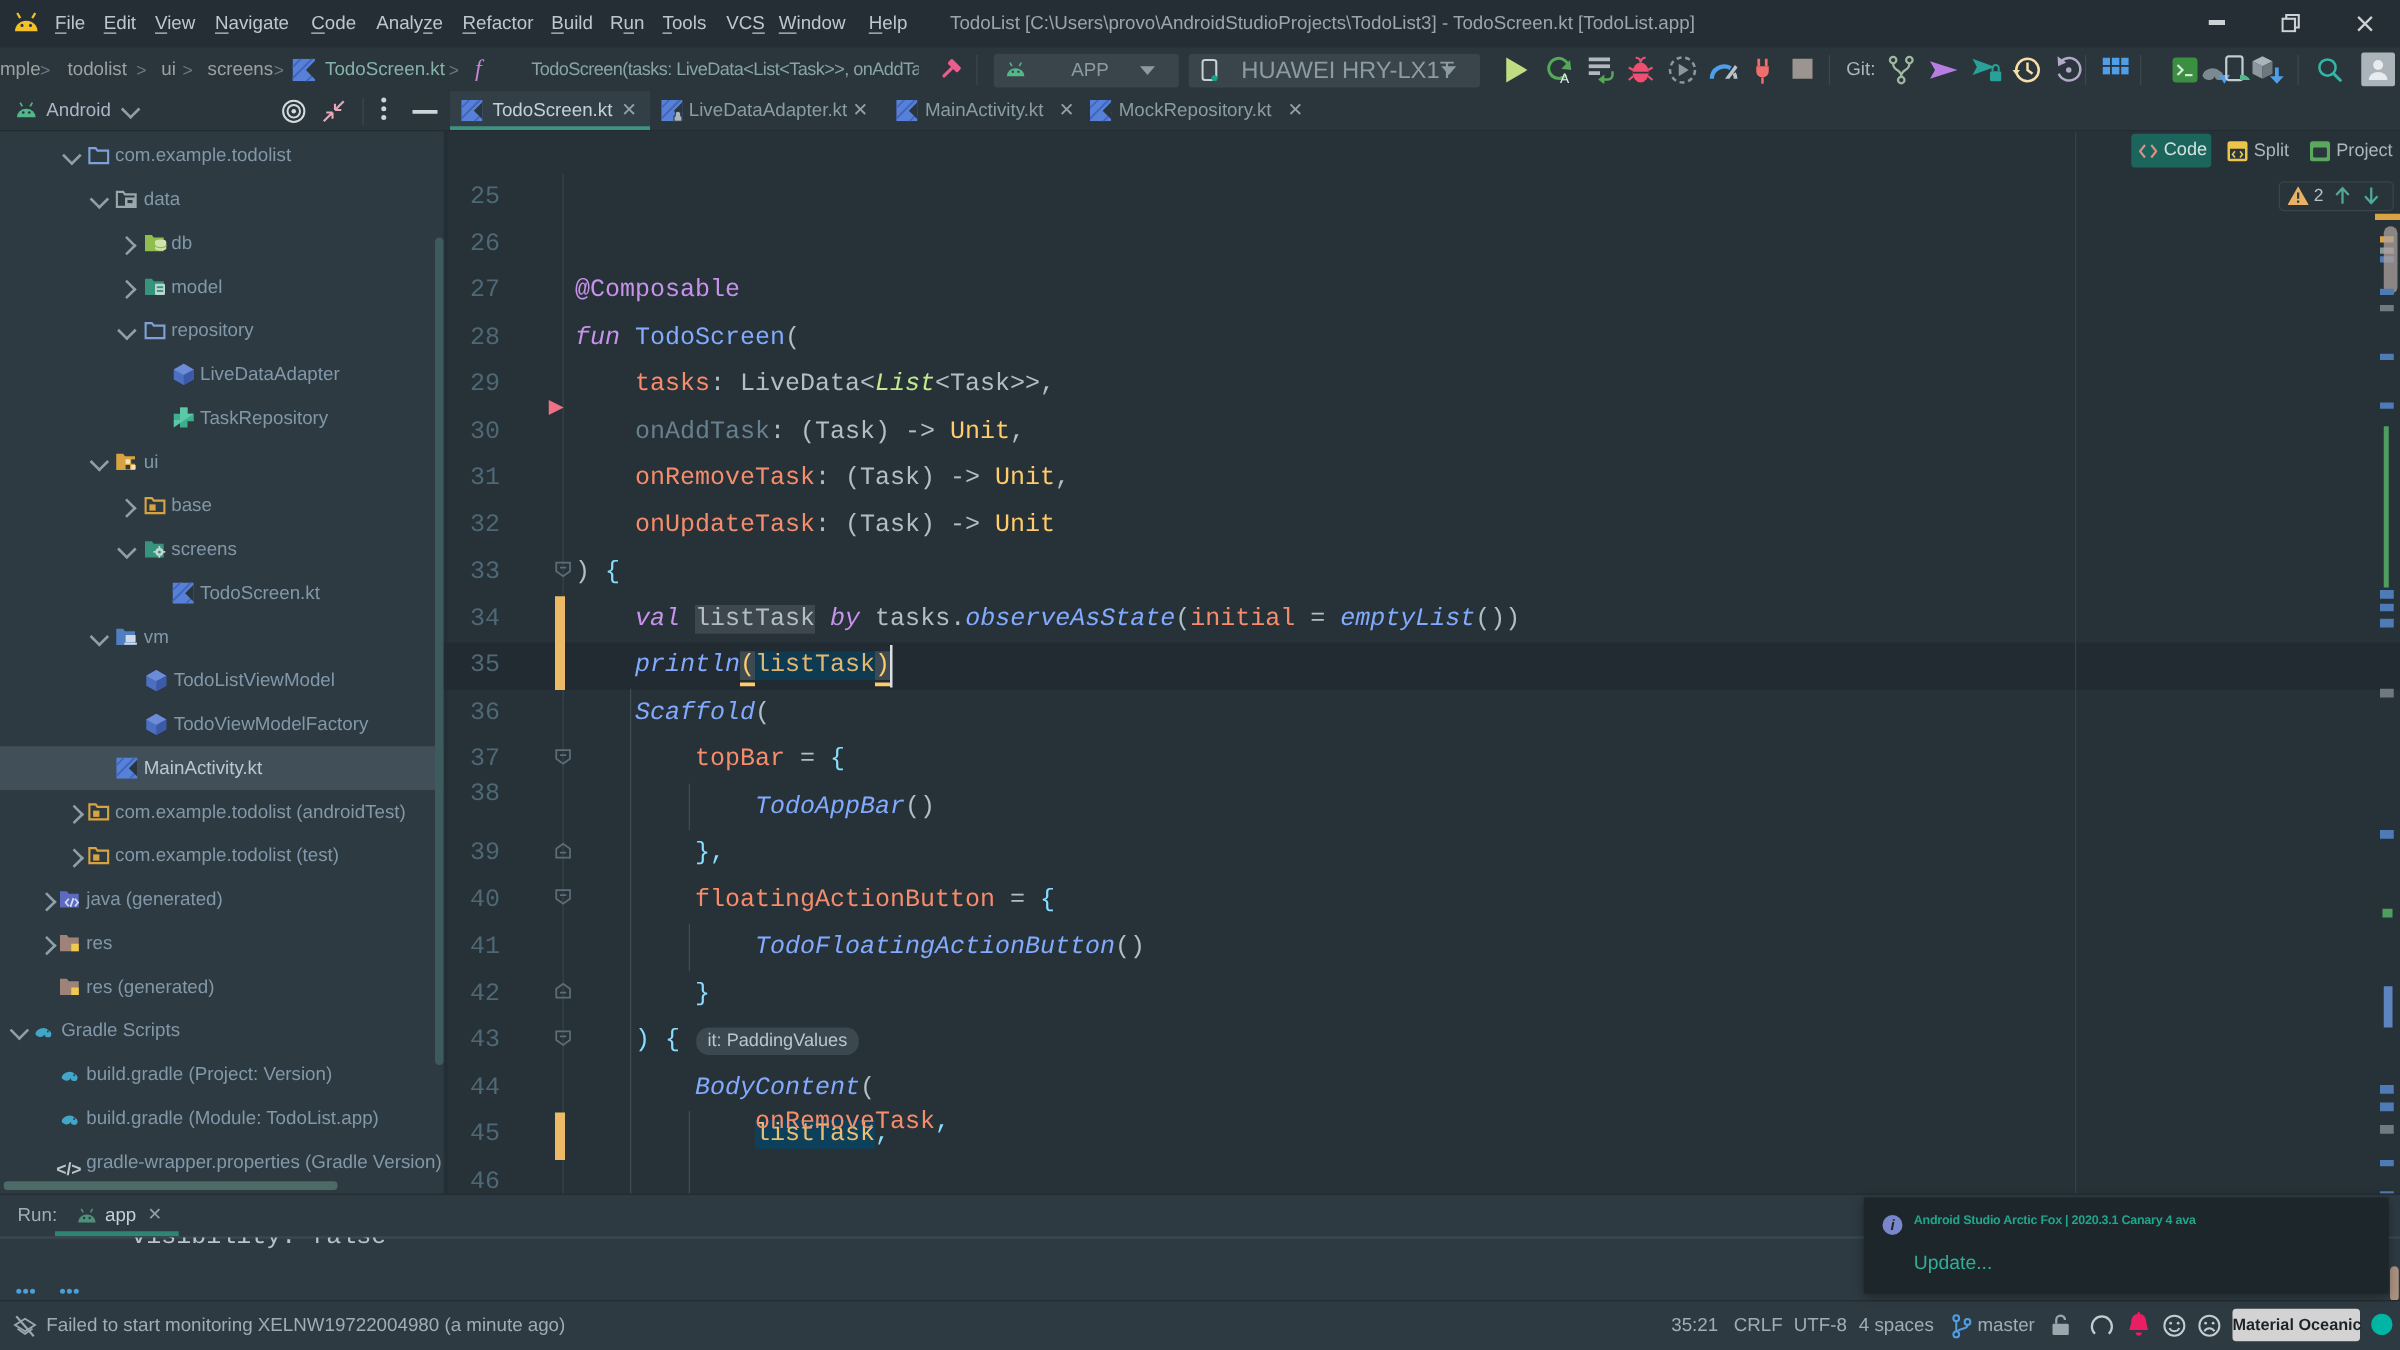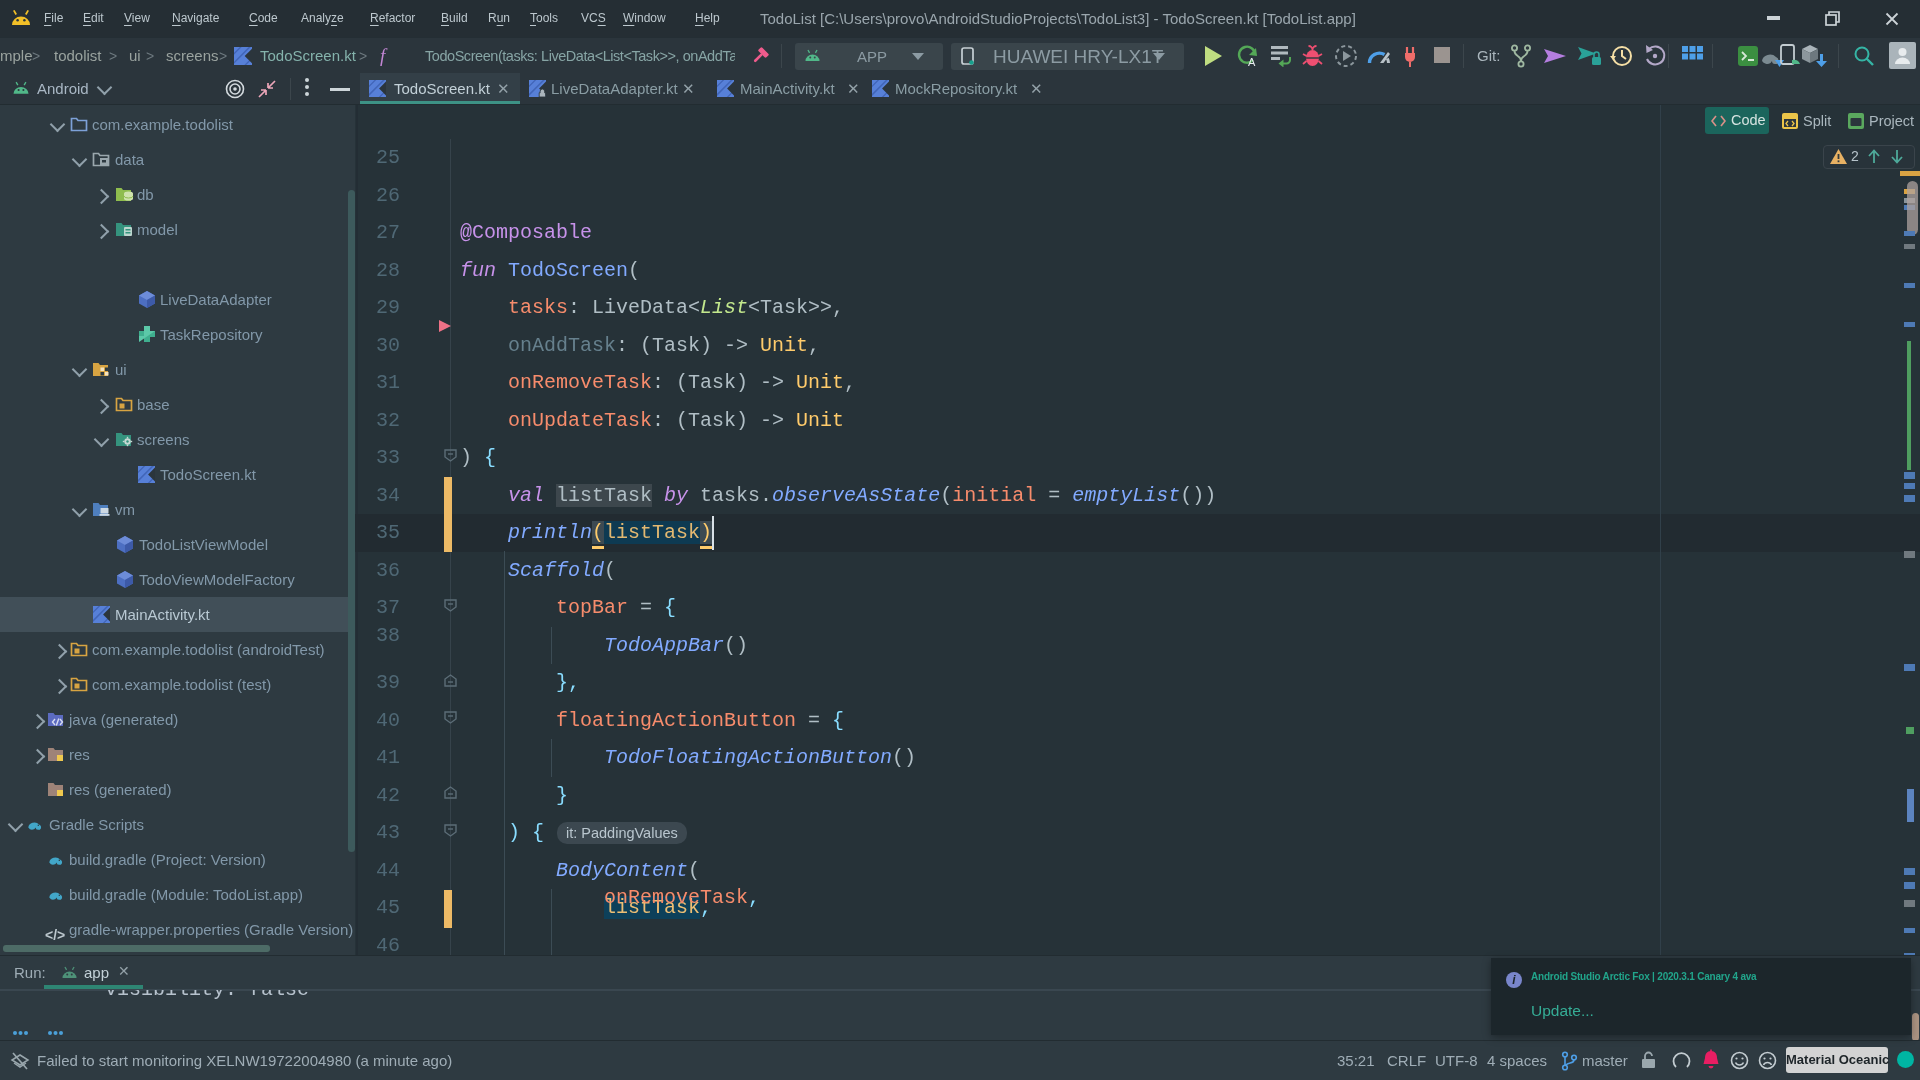--- a/index.html
+++ b/index.html
@@ -4,21 +4,21 @@
 <style>
   * { margin:0; padding:0; box-sizing:border-box; }
   html,body { width:1920px; height:1080px; overflow:hidden; background:#263238; }
   body { font-family:"Liberation Sans", sans-serif; position:relative; }
   .abs { position:absolute; }
   .mono { font-family:"Liberation Mono", monospace; }
   svg { display:block; }
 
   
   #menubar { left:0; top:0; width:1920px; height:37px; background:#252e34; }
-  #menubar .m { position:absolute; top:0; height:37px; line-height:37px; color:#bdc8ce; font-size:12px; }
+  #menubar .m { position:absolute; top:0; height:37px; line-height:37px; color:#bdc8ce; font-size:15px; }
   #menubar .m u { text-decoration-thickness:1px; text-underline-offset:3px; }
   #title { position:absolute; left:760px; top:0; height:37px; line-height:37px; color:#9aa6ad; font-size:15px; }
   #toolbar { left:0; top:37px; width:1920px; height:36px; background:#2b353c; border-top:1px solid #242e34; }
   .crumb { position:absolute; top:0; height:36px; line-height:36px; color:#9aa39f; font-size:15px; }
   .crumb.arr { color:#6d797f; font-size:14px; }
   .sep { position:absolute; width:1px; background:#3c464c; }
 
   
   #tabrow { left:0; top:73px; width:1920px; height:32px; background:#2b353c; border-bottom:1px solid #222c31; }
   .tab { position:absolute; top:0; height:31px; line-height:31px; font-size:15px; color:#8a9da4; }
@@ -336,20 +336,27 @@
   </div>
   <div class="trow" style="top:107px">
     <div class="chev right" style="left:96px"></div>
     <svg class="abs" style="left:115px;top:9px" width="19" height="16" viewBox="0 0 19 16">
         <path d="M1 2 h5.5 l1.5 2 h8 v11 h-15 z" fill="#35937e"></path>
         <rect x="9" y="6" width="8" height="9" rx="1" fill="#bcd5ce"></rect>
         <rect x="10.5" y="8" width="5" height="1.5" fill="#35937e"></rect>
         <rect x="10.5" y="11" width="5" height="1.5" fill="#35937e"></rect>
       </svg>
     <div class="lbl" style="left:137px">model</div>
+  </div>
+  <div class="trow" style="top:142px">
+    <div class="chev down" style="left:96px"></div>
+    <svg class="abs" style="left:115px;top:9px" width="18" height="16" viewBox="0 0 18 16">
+        <path d="M1.5 2.5 h5 l1.5 2 h8.5 v10 h-15 z" fill="none" stroke="#7da1d8" stroke-width="1.7"></path>
+      </svg>
+    <div class="lbl" style="left:137px">repository</div>
   </div>
   <div class="trow" style="top:177px">
     <svg class="abs" style="left:138px;top:8px" width="18" height="19" viewBox="0 0 18 19">
         <polygon points="9,1 17,5.5 17,13.5 9,18 1,13.5 1,5.5" fill="#4d6fc2"></polygon>
         <polygon points="9,1 17,5.5 9,10 1,5.5" fill="#6d8cd8"></polygon>
         <polygon points="9,10 17,5.5 17,13.5 9,18" fill="#3d5aa8"></polygon>
       </svg>
     <div class="lbl" style="left:160px">LiveDataAdapter</div>
   </div>
   <div class="trow" style="top:212px">

